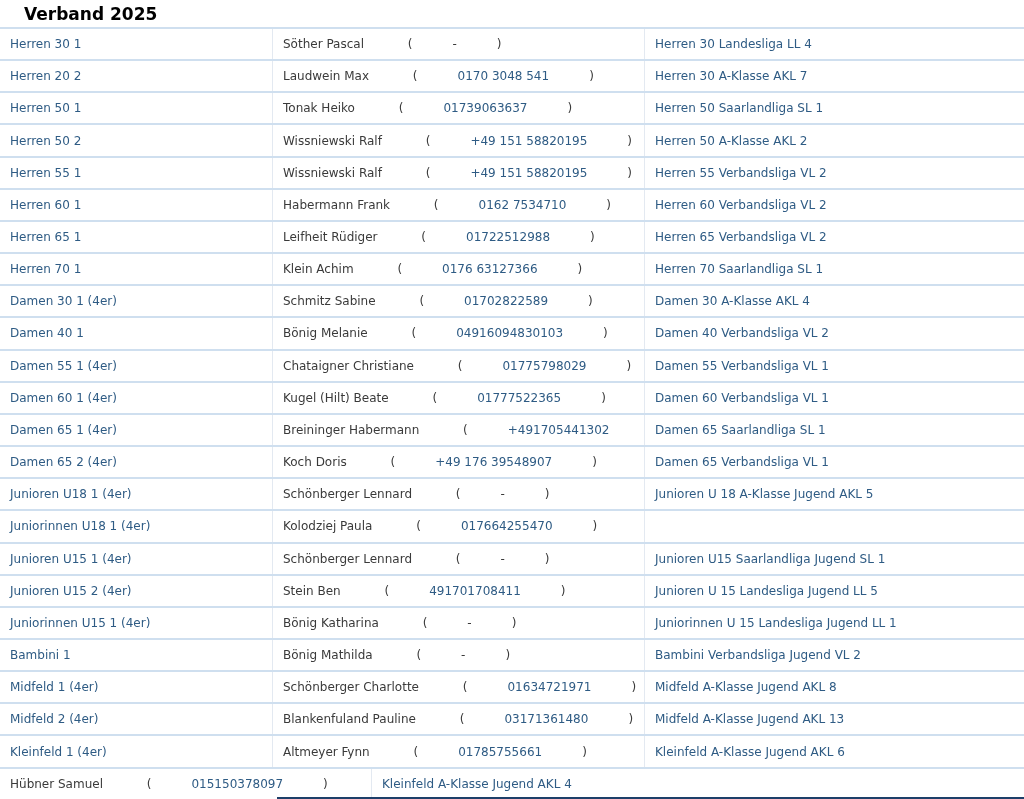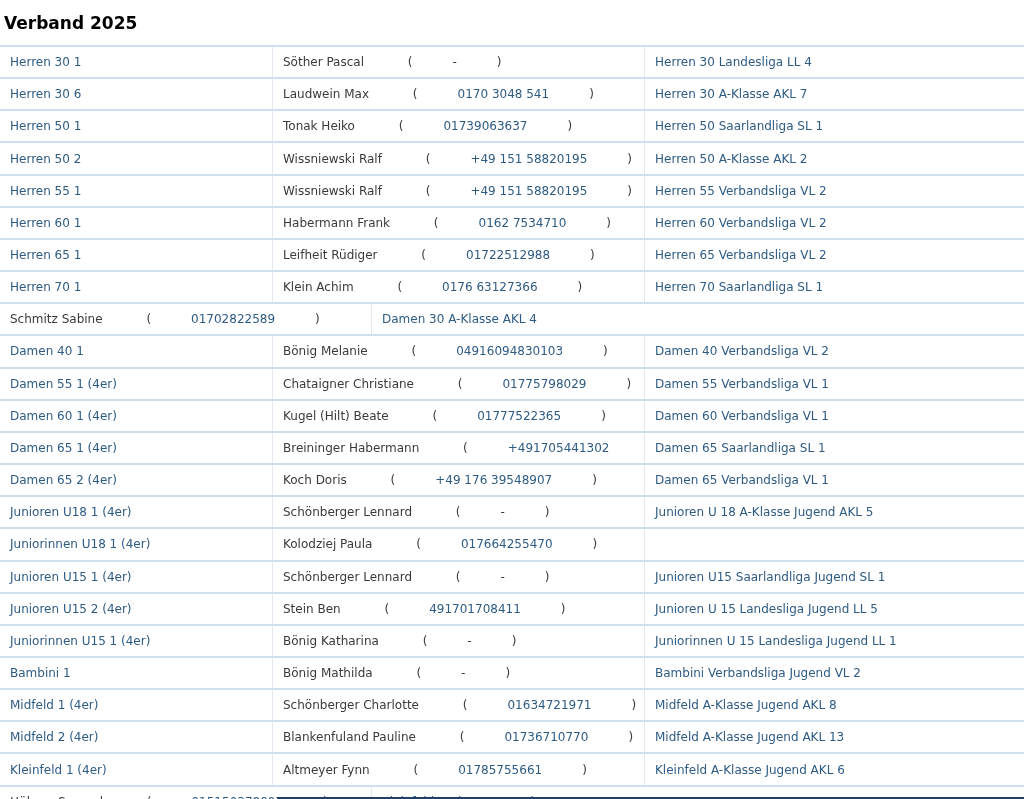--- a/index.html
+++ b/index.html
@@ -8,24 +8,24 @@
     background: #ffffff;
   }
   body {
     width: 1024px;
     height: 799px;
     position: relative;
     overflow: hidden;
     font-family: "DejaVu Sans", "Liberation Sans", sans-serif;
   }
   .page-title {
-    height: 45px;
+    height: 27px;
     display: flex;
     align-items: center;
-    padding-left: 4px;
+    padding-left: 24px;
     font-size: 17px;
     font-weight: bold;
     color: #000000;
     box-sizing: border-box;
   }
   .team-table {
     position: relative;
   }
   .t-row {
     display: flex;
@@ -98,21 +98,21 @@
         <span class="paren"> (</span>
         <a href="#" class="phone-plain">-</a>
         <span class="paren">)</span>
     </div>
     <div class="cell col-league">
       <a class="link-blue" href="#">Herren 30 Landesliga LL 4</a>
     </div>
   </div>
     <div class="t-row">
     <div class="cell col-team">
-      <a class="link-blue" href="#">Herren 30 6</a>
+      <a class="link-blue" href="#">Herren 20 2</a>
     </div>
     <div class="cell col-contact">
       <span class="contact-text">Laudwein Max</span>
         <span class="paren"> (</span>
         <a href="#" class="link-blue">0170 3048 541</a>
         <span class="paren">)</span>
     </div>
     <div class="cell col-league">
       <a class="link-blue" href="#">Herren 30 A-Klasse AKL 7</a>
     </div>
@@ -195,20 +195,23 @@
       <span class="contact-text">Klein Achim</span>
         <span class="paren"> (</span>
         <a href="#" class="link-blue">0176 63127366</a>
         <span class="paren">)</span>
     </div>
     <div class="cell col-league">
       <a class="link-blue" href="#">Herren 70 Saarlandliga SL 1</a>
     </div>
   </div>
     <div class="t-row">
+    <div class="cell col-team">
+      <a class="link-blue" href="#">Damen 30 1 (4er)</a>
+    </div>
     <div class="cell col-contact">
       <span class="contact-text">Schmitz Sabine</span>
         <span class="paren"> (</span>
         <a href="#" class="link-blue">01702822589</a>
         <span class="paren">)</span>
     </div>
     <div class="cell col-league">
       <a class="link-blue" href="#">Damen 30 A-Klasse AKL 4</a>
     </div>
   </div>
@@ -377,21 +380,21 @@
       <a class="link-blue" href="#">Midfeld A-Klasse Jugend AKL 8</a>
     </div>
   </div>
     <div class="t-row">
     <div class="cell col-team">
       <a class="link-blue" href="#">Midfeld 2 (4er)</a>
     </div>
     <div class="cell col-contact">
       <span class="contact-text">Blankenfuland Pauline</span>
         <span class="paren"> (</span>
-        <a href="#" class="link-blue">01736710770</a>
+        <a href="#" class="link-blue">03171361480</a>
         <span class="paren">)</span>
     </div>
     <div class="cell col-league">
       <a class="link-blue" href="#">Midfeld A-Klasse Jugend AKL 13</a>
     </div>
   </div>
     <div class="t-row">
     <div class="cell col-team">
       <a class="link-blue" href="#">Kleinfeld 1 (4er)</a>
     </div>

